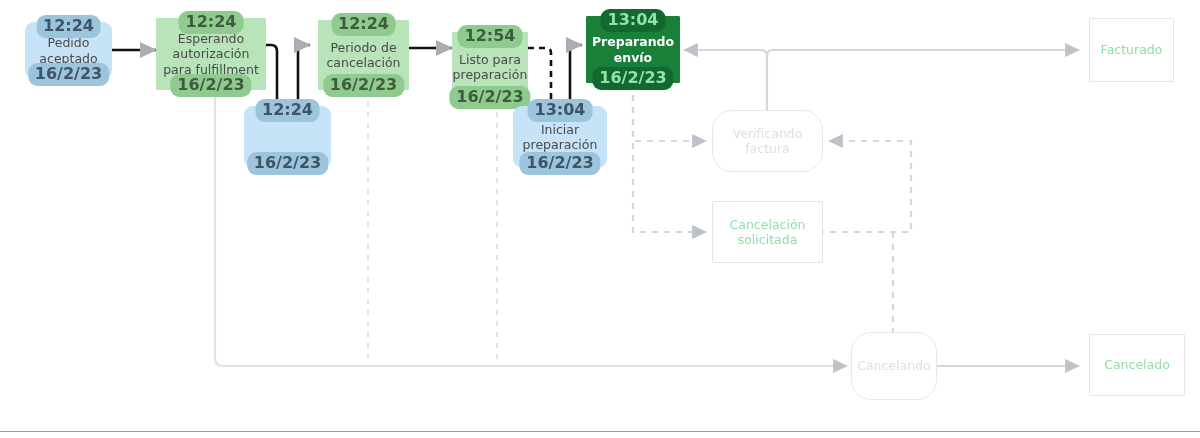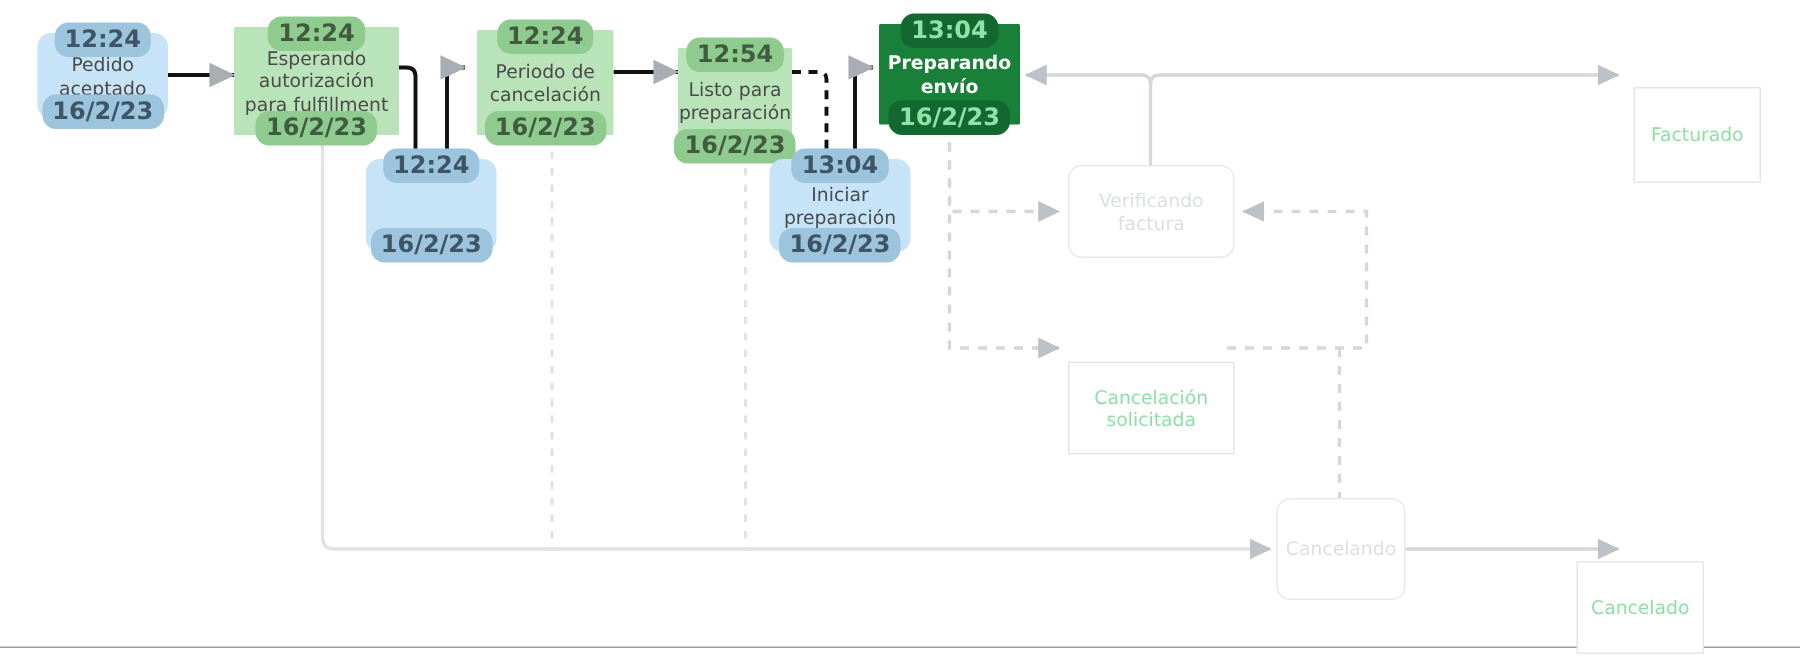--- a/index.html
+++ b/index.html
@@ -58,40 +58,39 @@
   }
   .state-current .badge{background:#136830;color:#8fe3a8;}
 
   
   .state-pending{
     background:#ffffff;
     border:1px solid #e3e6e8;
     color:#8edfa6;
     font-size:12.5px;
     border-radius:1px;
-    margin-top:40px;
   }
 
   
   .action-done{
     background:#c7e3f7;
     border:1px solid #c7e3f7;
     color:#4a4a4a;
     font-size:12.5px;
     border-radius:9px;
   }
   .action-done .badge{background:#9cc4dd;color:#3d5566;}
 
   
   .action-pending{
     background:#ffffff;
     border:1px solid #e6e9eb;
     color:#dcdfe3;
     font-size:12.5px;
-    border-radius:9px;
+    border-radius:20px;
   }
 
   #footer-divider{
     position:absolute;left:0;top:431px;width:1200px;height:1px;
     background:#9a9fa4;
   }
 </style>
 </head>
 <body>
 
@@ -218,18 +217,18 @@
   </div>
 
   <div class="node state-pending" style="left:1089px;top:18px;width:85px;height:64px;">
     <span class="label">Facturado</span>
   </div>
 
   <div class="node action-pending" style="left:851px;top:332px;width:86px;height:68px;">
     <span class="label">Cancelando</span>
   </div>
 
-  <div class="node state-pending" style="left:1051px;top:334px;width:85px;height:62px;">
+  <div class="node state-pending" style="left:1089px;top:334px;width:96px;height:62px;">
     <span class="label">Cancelado</span>
   </div>
 
   <div id="footer-divider"></div>
 </div>
 
 </body></html>

